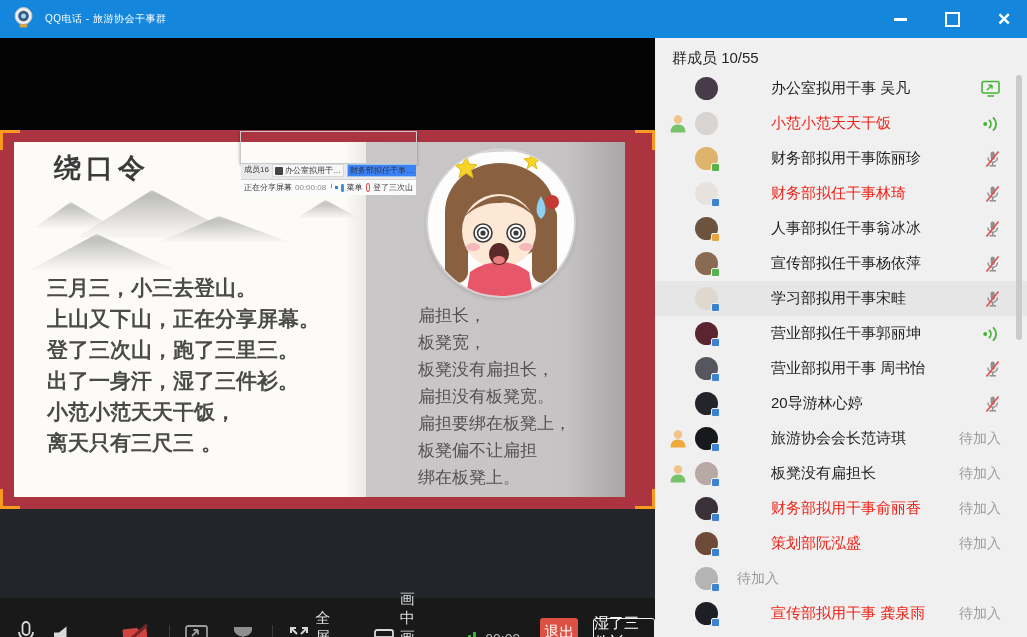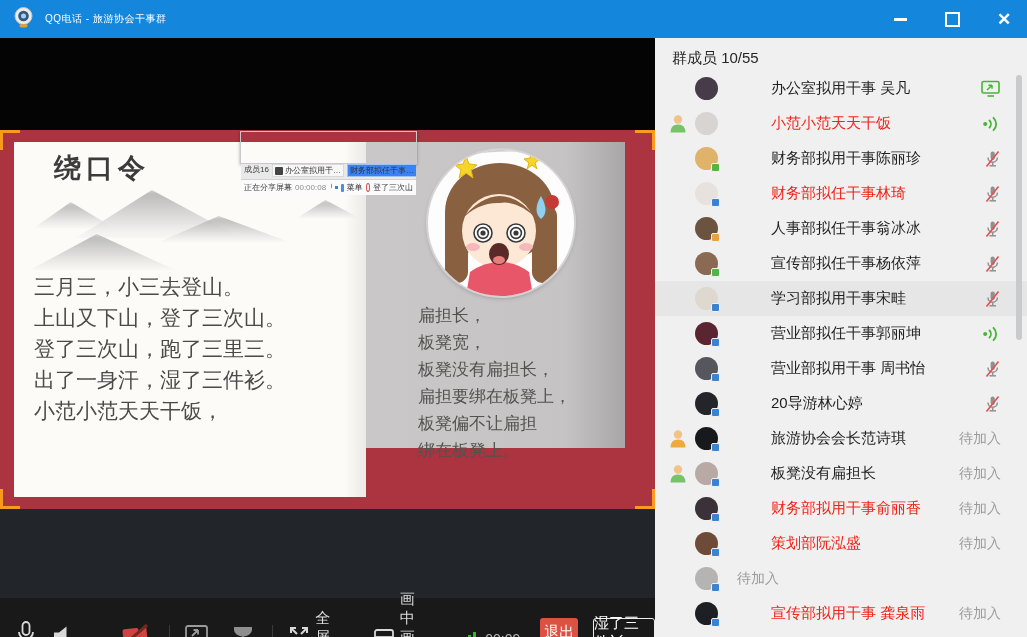--- a/index.html
+++ b/index.html
@@ -21,24 +21,24 @@
   .share{left:0;top:130px;width:655px;height:379px;background:#ac3340;}
   .video-mid{left:0;top:509px;width:655px;height:89px;background:#22262b;}
 
   .corner{position:absolute;width:17px;height:17px;}
   .c-tl{left:0;top:0;border-left:3px solid #f79a1f;border-top:3px solid #f79a1f;}
   .c-tr{right:0;top:0;border-right:3px solid #f79a1f;border-top:3px solid #f79a1f;}
   .c-bl{left:0;bottom:0;border-left:3px solid #f79a1f;border-bottom:3px solid #f79a1f;}
   .c-br{right:0;bottom:0;border-right:3px solid #f79a1f;border-bottom:3px solid #f79a1f;}
 
   .page-left{position:absolute;left:14px;top:12px;width:352px;height:355px;background:linear-gradient(to right,#fcfbf8 0,#fcfbf8 330px,#eceae6 352px);}
-  .page-right{position:absolute;left:366px;top:12px;width:259px;height:306px;background:linear-gradient(to right,#c9c7c8 0,#c5c3c4 200px,#a9a7a8 257px);}
+  .page-right{position:absolute;left:366px;top:12px;width:259px;height:355px;background:linear-gradient(to right,#c9c7c8 0,#c5c3c4 200px,#a9a7a8 257px);}
 
   .slide-title{position:absolute;left:40px;top:8px;font-family:"DejaVu Serif",serif;font-size:27px;font-weight:700;color:#3b3b3b;letter-spacing:5px;}
-  .poem-l{position:absolute;left:20px;top:130px;font-family:"DejaVu Serif",serif;font-size:21px;color:#4a4a48;line-height:31px;white-space:nowrap;}
+  .poem-l{position:absolute;left:33px;top:130px;font-family:"DejaVu Serif",serif;font-size:21px;color:#4a4a48;line-height:31px;white-space:nowrap;font-weight:bold;}
   .poem-r{position:absolute;left:52px;top:160px;font-family:"DejaVu Serif",serif;font-size:17px;color:#54524f;line-height:27px;white-space:nowrap;}
 
   .mtn{position:absolute;filter:blur(2.5px);opacity:.85;clip-path:polygon(0 100%,46% 0,100% 100%);background:linear-gradient(180deg,#a9a9a9,#f4f2f0 90%);}
 
   .girl{position:absolute;left:62px;top:8px;width:146px;height:146px;border-radius:50%;background:#fdfdfd;box-shadow:0 0 0 2px #d4d2d3, 0 2px 5px rgba(0,0,0,.25);overflow:hidden;}
 
   
   .sharebar{position:absolute;left:240px;top:1px;width:175px;height:31px;border:1px solid #c9c9c9;box-shadow:0 1px 3px rgba(0,0,0,.35);font-size:8px;}
   .sb-row1{height:15px;background:#e9e9e9;display:flex;align-items:flex-start;gap:3px;padding:0 3px;border-bottom:1px solid #d2d2d2;white-space:nowrap;overflow:hidden;margin-top:32px;}
   .sb-row2{height:15px;background:#fbfbfb;display:flex;align-items:center;gap:3px;padding:0 3px;white-space:nowrap;overflow:hidden;}
@@ -110,24 +110,25 @@
 
   <div class="page-left">
     <div class="slide-title">绕口令</div>
     <div class="mtn" style="left:20px;top:60px;width:80px;height:26px;"></div>
     <div class="mtn" style="left:62px;top:48px;width:165px;height:48px;"></div>
     <div class="mtn" style="left:145px;top:74px;width:130px;height:26px;"></div>
     <div class="mtn" style="left:16px;top:92px;width:145px;height:36px;"></div>
     <div class="mtn" style="left:283px;top:58px;width:62px;height:18px;"></div>
     <div class="poem-l">
         <div>三月三，小三去登山。</div>
-        <div>上山又下山，登了三次山。</div>
+        <div>上山又下山，正在分享屏幕。</div>
         <div>登了三次山，跑了三里三。</div>
         <div>出了一身汗，湿了三件衫。</div>
         <div>小范小范天天干饭，</div>
+        <div>离天只有三尺三 。</div>
       </div>
   </div>
 
   <div class="page-right">
     <div class="girl">
       <svg width="146" height="146">
         <path d="M28,8 A70,22 0 0 1 118,4" fill="none" stroke="#cfcfcf" stroke-width="2"></path>
         <ellipse cx="72" cy="62" rx="55" ry="49" fill="#8a6140"></ellipse>
         <rect x="17" y="55" width="23" height="78" rx="11" fill="#8a6140"></rect>
         <rect x="104" y="55" width="25" height="78" rx="11" fill="#8a6140"></rect>
@@ -149,20 +150,21 @@
         <path d="M113,46 Q122,62 113,69 Q104,61 113,46 Z" fill="#8fd0f0"></path>
         <polygon points="38,6 41,14 49,15 43,20 45,28 38,23 31,28 33,20 27,15 35,14" fill="#f6d42a" stroke="#e0b50c"></polygon>
         <polygon points="104,2 106,8 112,9 107,13 109,19 104,15 99,19 101,13 96,9 102,8" fill="#f6d42a" stroke="#e0b50c"></polygon>
         <circle cx="124" cy="52" r="7" fill="#c43b36"></circle>
       </svg>
     </div>
     <div class="poem-r">
         <div>扁担长，</div>
         <div>板凳宽，</div>
         <div>板凳没有扁担长，</div>
+        <div>扁担没有板凳宽。</div>
         <div>扁担要绑在板凳上，</div>
         <div>板凳偏不让扁担</div>
         <div>绑在板凳上。</div>
       </div>
   </div>
 
   <div class="sharebar">
     <div class="sb-row1">
       <span class="sb-dark">成员16</span>
       <span class="sb-tab">

